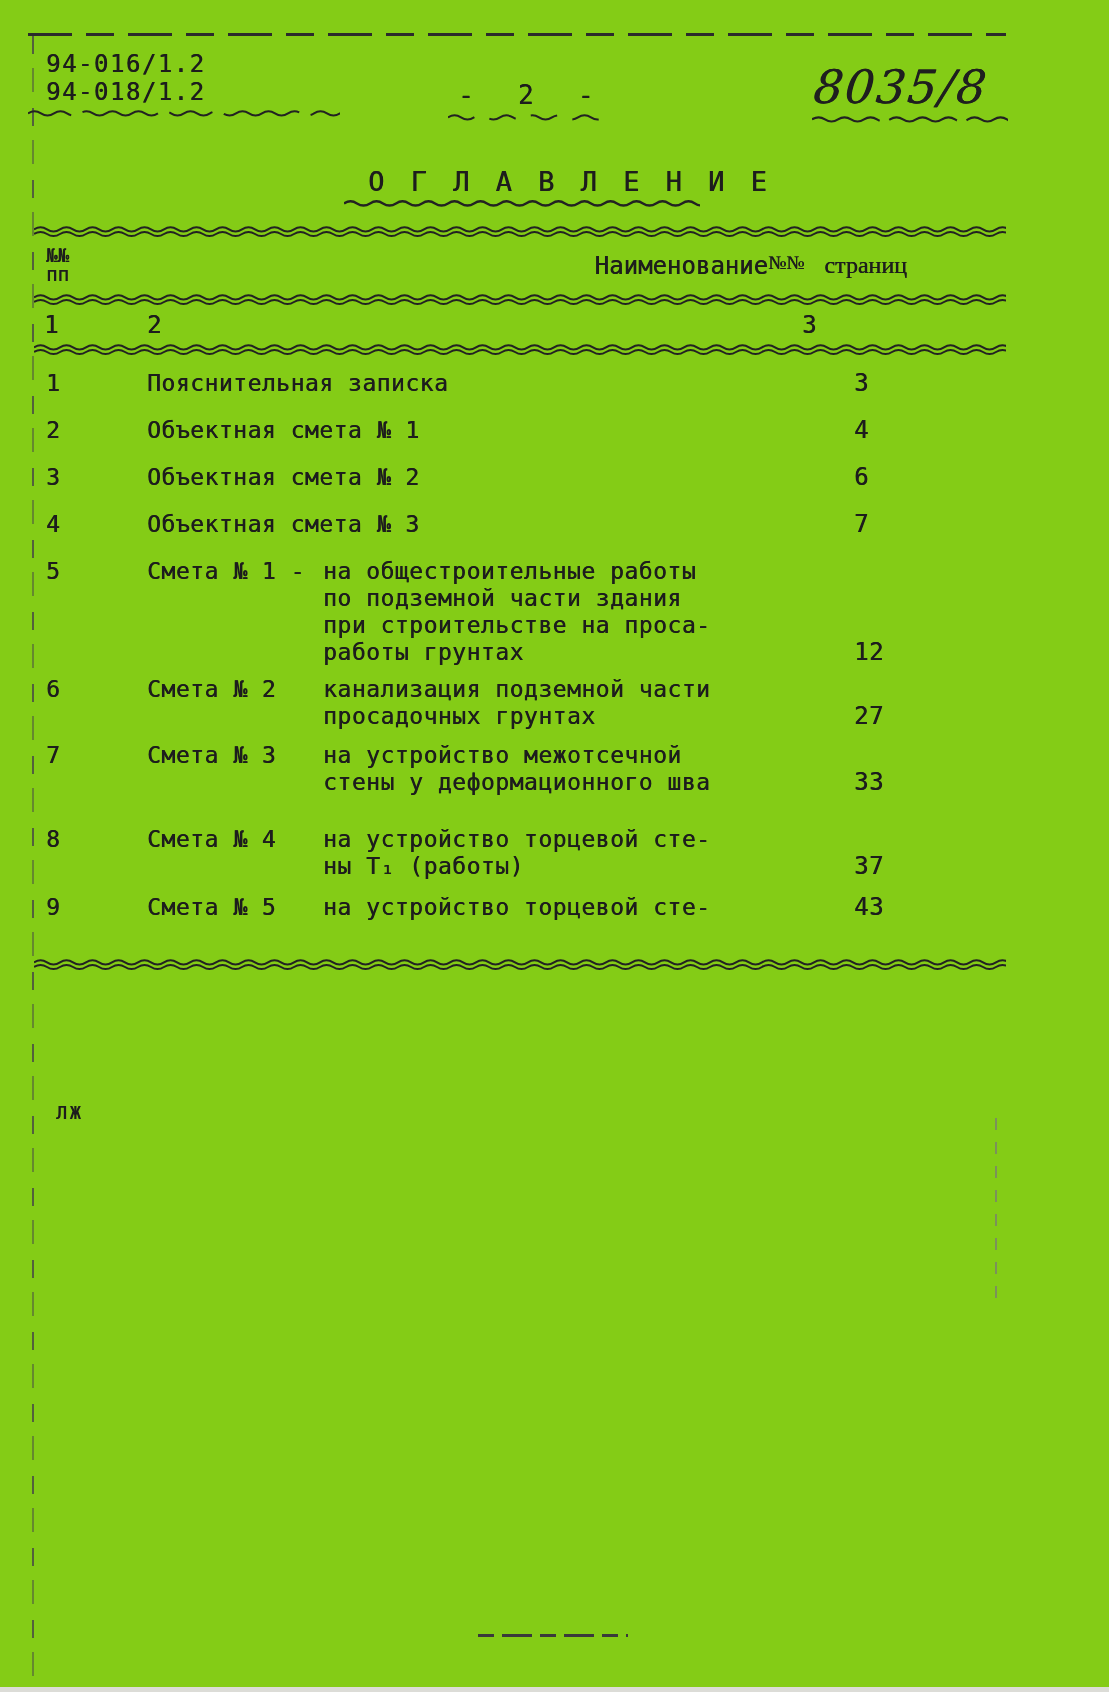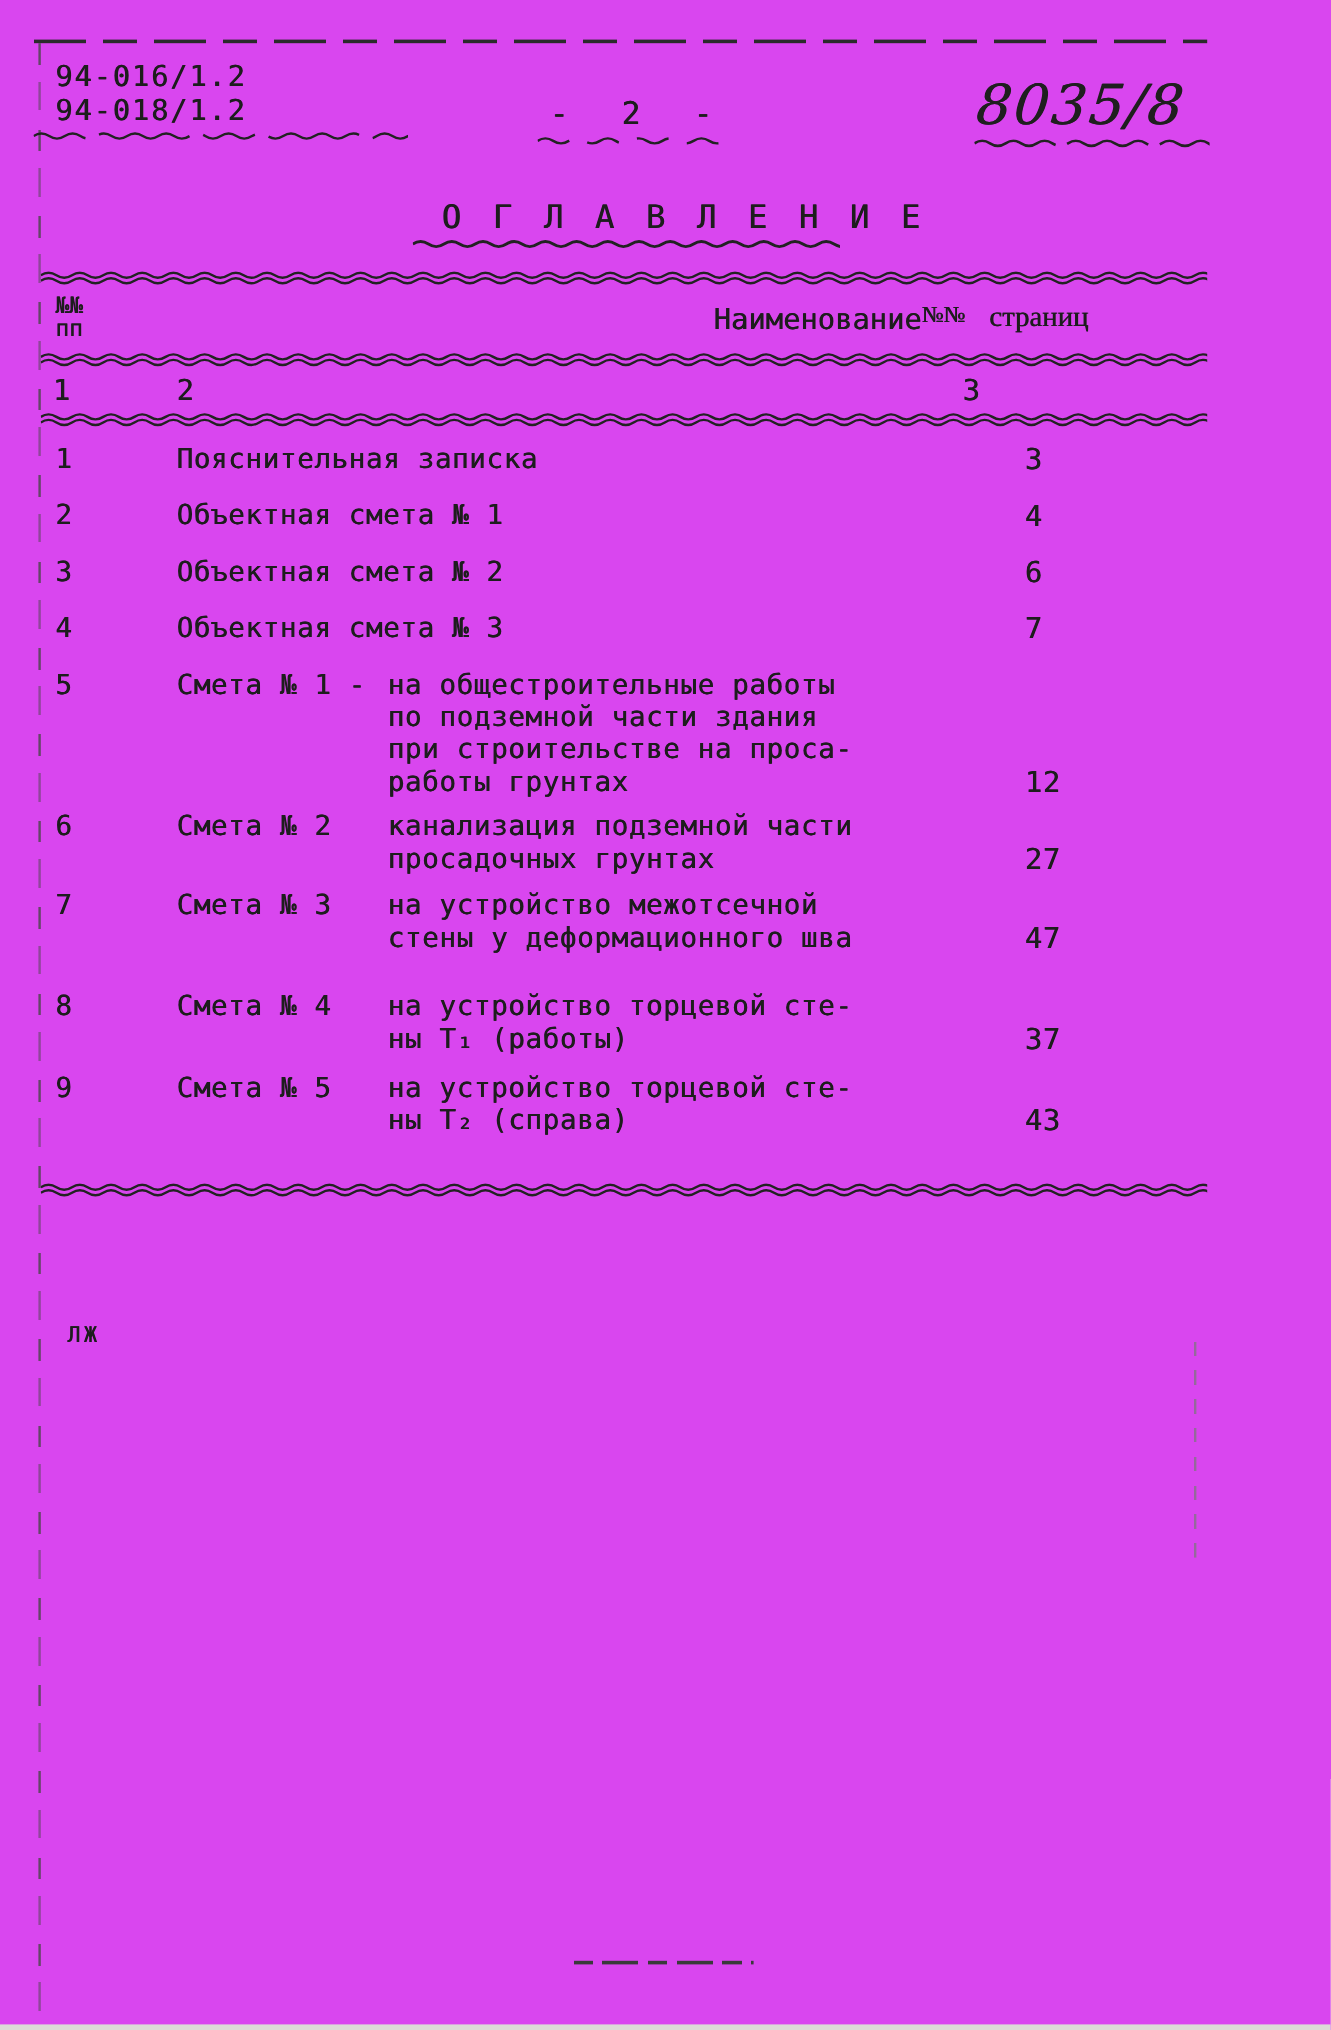--- a/index.html
+++ b/index.html
@@ -1,19 +1,19 @@
 <!DOCTYPE html>
 <html><head>
 <meta charset="utf-8">
 <style>
   * { margin:0; padding:0; box-sizing:border-box; }
   html,body { background:#e9e9e6; }
   .page {
     position:relative; width:1109px; height:1692px; margin:0 auto;
-    background:#d946ef; overflow:hidden;
+    background:#84cc16; overflow:hidden;
     font-family:"DejaVu Sans Mono","Liberation Mono",monospace;
     color:#1d1d1d;
     text-shadow:0.45px 0 0 currentColor;
   }
 
   
   .dash-top {
     position:absolute; left:28px; top:33px; width:978px; height:3px;
     background:repeating-linear-gradient(90deg,#2b2b2b 0 44px,transparent 44px 58px,#2b2b2b 58px 86px,transparent 86px 100px);
   }
@@ -195,39 +195,38 @@
         <div class="c-page">27</div>
       </div>
 
       <div class="row">
         <div class="c-num">7</div>
         <div class="c-name">Смета № 3</div>
         <div class="c-detail">
           <div>на устройство межотсечной</div>
           <div>стены у деформационного шва</div>
         </div>
-        <div class="c-page">47</div>
+        <div class="c-page">33</div>
       </div>
 
       <div class="row">
         <div class="c-num">8</div>
         <div class="c-name">Смета № 4</div>
         <div class="c-detail">
           <div>на устройство торцевой сте-</div>
           <div>ны Т₁ (работы)</div>
         </div>
         <div class="c-page">37</div>
       </div>
 
       <div class="row">
         <div class="c-num">9</div>
         <div class="c-name">Смета № 5</div>
         <div class="c-detail">
           <div>на устройство торцевой сте-</div>
-          <div>ны Т₂ (справа)</div>
         </div>
         <div class="c-page">43</div>
       </div>
 
     </div>
 
     <svg class="rule rule-bottom" viewBox="0 0 972 12" preserveAspectRatio="none">
         <path d="M0 3.4 Q 6.5 -0.8000000000000003 13 3.4 T 26.0 3.4 T 39.0 3.4 T 52.0 3.4 T 65.0 3.4 T 78.0 3.4 T 91.0 3.4 T 104.0 3.4 T 117.0 3.4 T 130.0 3.4 T 143.0 3.4 T 156.0 3.4 T 169.0 3.4 T 182.0 3.4 T 195.0 3.4 T 208.0 3.4 T 221.0 3.4 T 234.0 3.4 T 247.0 3.4 T 260.0 3.4 T 273.0 3.4 T 286.0 3.4 T 299.0 3.4 T 312.0 3.4 T 325.0 3.4 T 338.0 3.4 T 351.0 3.4 T 364.0 3.4 T 377.0 3.4 T 390.0 3.4 T 403.0 3.4 T 416.0 3.4 T 429.0 3.4 T 442.0 3.4 T 455.0 3.4 T 468.0 3.4 T 481.0 3.4 T 494.0 3.4 T 507.0 3.4 T 520.0 3.4 T 533.0 3.4 T 546.0 3.4 T 559.0 3.4 T 572.0 3.4 T 585.0 3.4 T 598.0 3.4 T 611.0 3.4 T 624.0 3.4 T 637.0 3.4 T 650.0 3.4 T 663.0 3.4 T 676.0 3.4 T 689.0 3.4 T 702.0 3.4 T 715.0 3.4 T 728.0 3.4 T 741.0 3.4 T 754.0 3.4 T 767.0 3.4 T 780.0 3.4 T 793.0 3.4 T 806.0 3.4 T 819.0 3.4 T 832.0 3.4 T 845.0 3.4 T 858.0 3.4 T 871.0 3.4 T 884.0 3.4 T 897.0 3.4 T 910.0 3.4 T 923.0 3.4 T 936.0 3.4 T 949.0 3.4 T 962.0 3.4 T 975.0 3.4 T 988.0 3.4" fill="none" stroke="#222" stroke-width="2"></path>
         <path d="M0 8 Q 6.5 3.8 13 8 T 26.0 8 T 39.0 8 T 52.0 8 T 65.0 8 T 78.0 8 T 91.0 8 T 104.0 8 T 117.0 8 T 130.0 8 T 143.0 8 T 156.0 8 T 169.0 8 T 182.0 8 T 195.0 8 T 208.0 8 T 221.0 8 T 234.0 8 T 247.0 8 T 260.0 8 T 273.0 8 T 286.0 8 T 299.0 8 T 312.0 8 T 325.0 8 T 338.0 8 T 351.0 8 T 364.0 8 T 377.0 8 T 390.0 8 T 403.0 8 T 416.0 8 T 429.0 8 T 442.0 8 T 455.0 8 T 468.0 8 T 481.0 8 T 494.0 8 T 507.0 8 T 520.0 8 T 533.0 8 T 546.0 8 T 559.0 8 T 572.0 8 T 585.0 8 T 598.0 8 T 611.0 8 T 624.0 8 T 637.0 8 T 650.0 8 T 663.0 8 T 676.0 8 T 689.0 8 T 702.0 8 T 715.0 8 T 728.0 8 T 741.0 8 T 754.0 8 T 767.0 8 T 780.0 8 T 793.0 8 T 806.0 8 T 819.0 8 T 832.0 8 T 845.0 8 T 858.0 8 T 871.0 8 T 884.0 8 T 897.0 8 T 910.0 8 T 923.0 8 T 936.0 8 T 949.0 8 T 962.0 8 T 975.0 8 T 988.0 8" fill="none" stroke="#222" stroke-width="2"></path>
       </svg>

